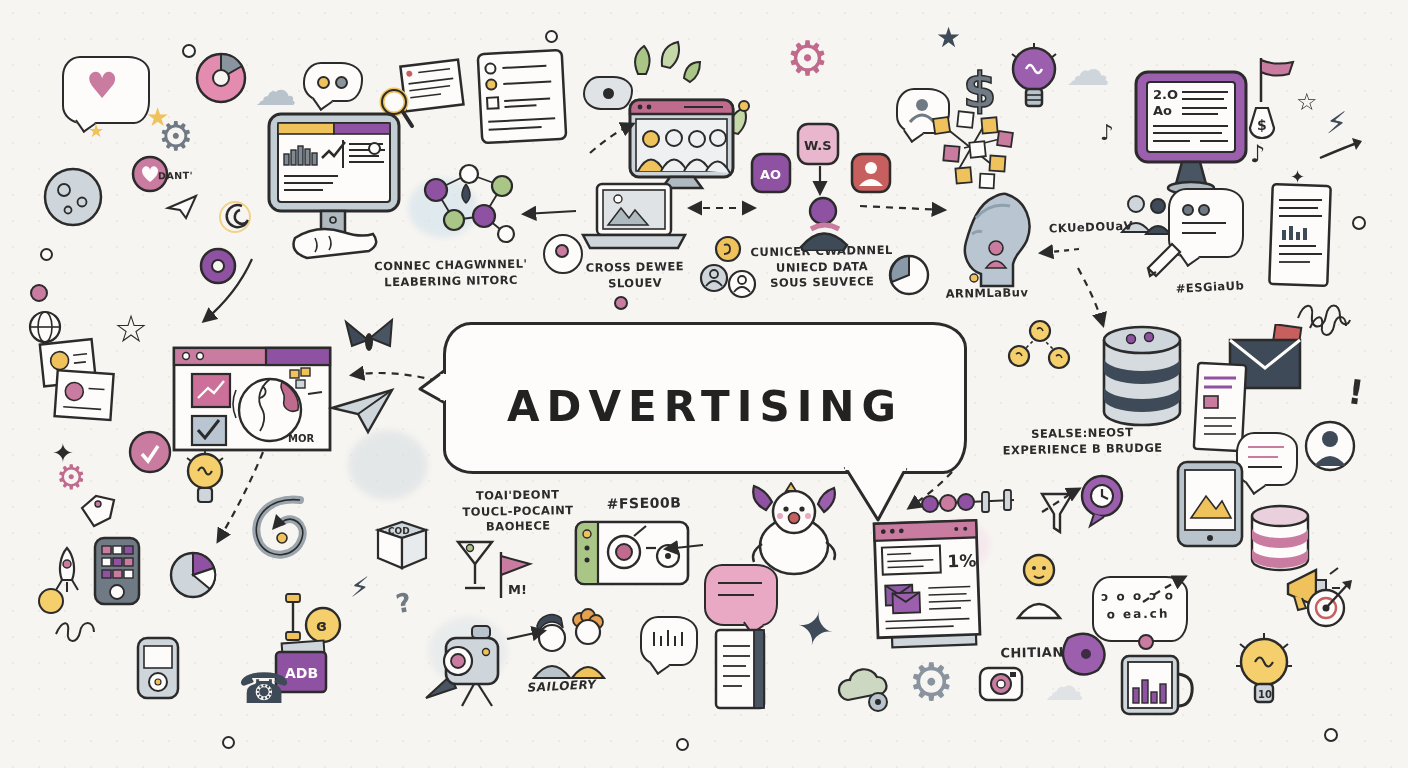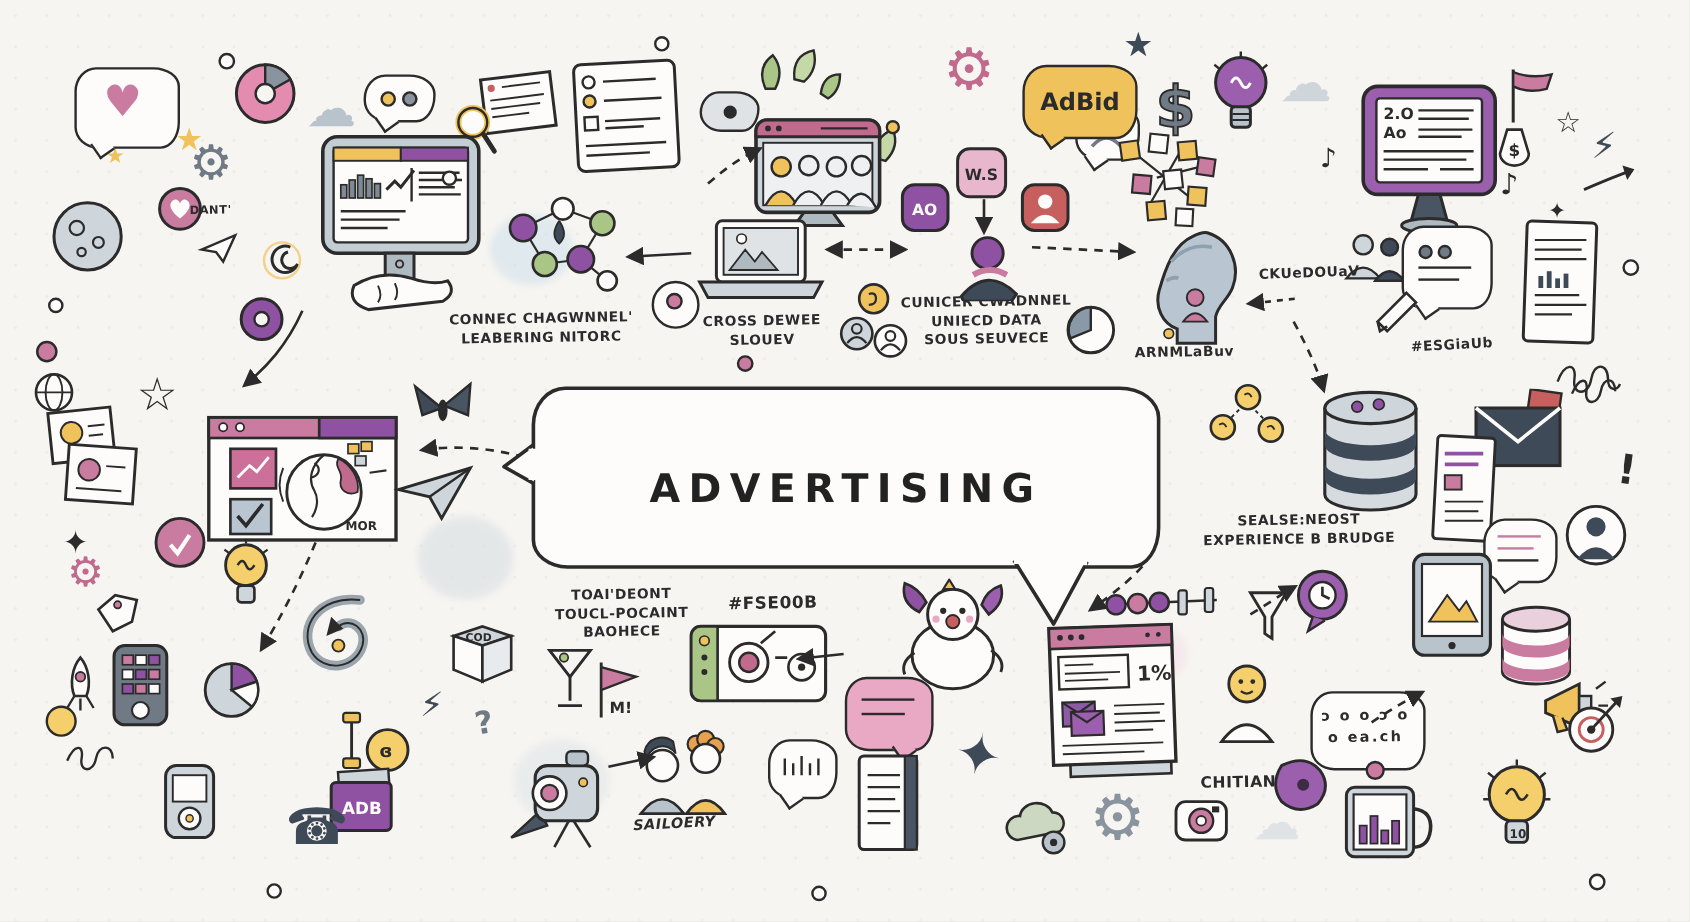--- a/index.html
+++ b/index.html
@@ -12,21 +12,21 @@
   .bub{background:#fdfcfa;border:2.5px solid #2b2b2b;border-radius:18px 22px 16px 20px/20px 16px 22px 18px}
   .tail{position:absolute;width:13px;height:13px;background:#fdfcfa;border-right:2.5px solid #2b2b2b;
     border-bottom:2.5px solid #2b2b2b;transform:rotate(55deg)}
   .uni{line-height:1;display:block}
   .dot{position:absolute;border:2px solid #2b2b2b;border-radius:50%}
   .wash{position:absolute;border-radius:50%;filter:blur(3px);opacity:.55}
   .title-bubble{position:absolute;left:443px;top:322px;width:518px;height:146px;background:#fdfcfa;
     border:3.5px solid #2b2b2b;border-radius:28px 34px 24px 30px/32px 26px 34px 24px;z-index:2;
     display:flex;flex-direction:column;align-items:center;justify-content:center;color:#222}
   .t1{font-size:45px;font-weight:800;letter-spacing:2px}
-  .t2{font-size:33px;font-weight:800;letter-spacing:7px;margin-top:17px}
+  .t2{font-size:42px;font-weight:800;letter-spacing:7px;margin-top:17px}
   svg text{font-family:"DejaVu Sans",sans-serif}
 </style>
 </head>
 <body>
 
 <div class="canvas">
 
   <div class="wash" style="left:408px;top:178px;width:70px;height:60px;background:#cfe0ea"></div>
   <div class="wash" style="left:348px;top:430px;width:80px;height:70px;background:#d6dde2"></div>
   <div class="wash" style="left:930px;top:520px;width:60px;height:50px;background:#f2dfe9"></div>
@@ -129,24 +129,20 @@
       <circle cx="48" cy="44" r="8" fill="#eef0f1"></circle>
         <path d="M35,77 q13,-23 26,0" fill="#eef0f1"></path>
       <circle cx="71" cy="45" r="8" fill="#eef0f1"></circle>
         <path d="M58,77 q13,-23 26,0" fill="#eef0f1"></path>
       <circle cx="92" cy="44" r="8" fill="#eef0f1"></circle>
         <path d="M80,77 q12,-20 24,2" fill="#eef0f1"></path>
     </g>
     <path d="M44,83 L68,83 L76,94 L36,94 z" fill="#aeb9c0" stroke="#2b2b2b" stroke-width="2.5"></path>
   </svg>
   <span class="el uni" style="left:786px;top:34px;font-size:48px;color:#c06a8e">⚙</span>
-  <div class="el" style="left:852px;top:54px;width:92px;height:58px;background:#f0c25c;border:2.5px solid #2b2b2b;border-radius:20px 24px 18px 22px/22px 18px 24px 20px;display:flex;align-items:center;justify-content:center;z-index:2">
-    <span style="font-size:20px;font-weight:700;color:#2b2b2b">AdBid</span>
-    <span class="tail" style="left:16px;bottom:-8px;background:#f0c25c"></span>
-  </div>
   <span class="el uni" style="left:936px;top:24px;font-size:28px;color:#3e4a57">★</span>
   <span class="el" style="left:963px;top:62px;font-size:48px;font-weight:800;color:#6f7a85;-webkit-text-stroke:1.5px #2b2b2b">$</span>
   <svg class="el" style="left:1006px;top:42px" width="58" height="80" viewBox="0 0 58 80">
     <circle cx="28" cy="27" r="21" fill="#9b5fae" stroke="#2b2b2b" stroke-width="2.5"></circle>
     <path d="M20,27 q4,-8 8,0 t8,0" fill="none" stroke="#fdfcfa" stroke-width="2.5"></path>
     <rect x="20" y="47" width="16" height="17" rx="3" fill="#b9c3cc" stroke="#2b2b2b" stroke-width="2.5"></rect>
     <line x1="21" y1="53" x2="35" y2="53" stroke="#2b2b2b" stroke-width="1.6"></line>
       <line x1="21" y1="58" x2="35" y2="58" stroke="#2b2b2b" stroke-width="1.6"></line>
     <g stroke="#2b2b2b" stroke-width="2">
         <line x1="28" y1="1" x2="28" y2="6"></line>

